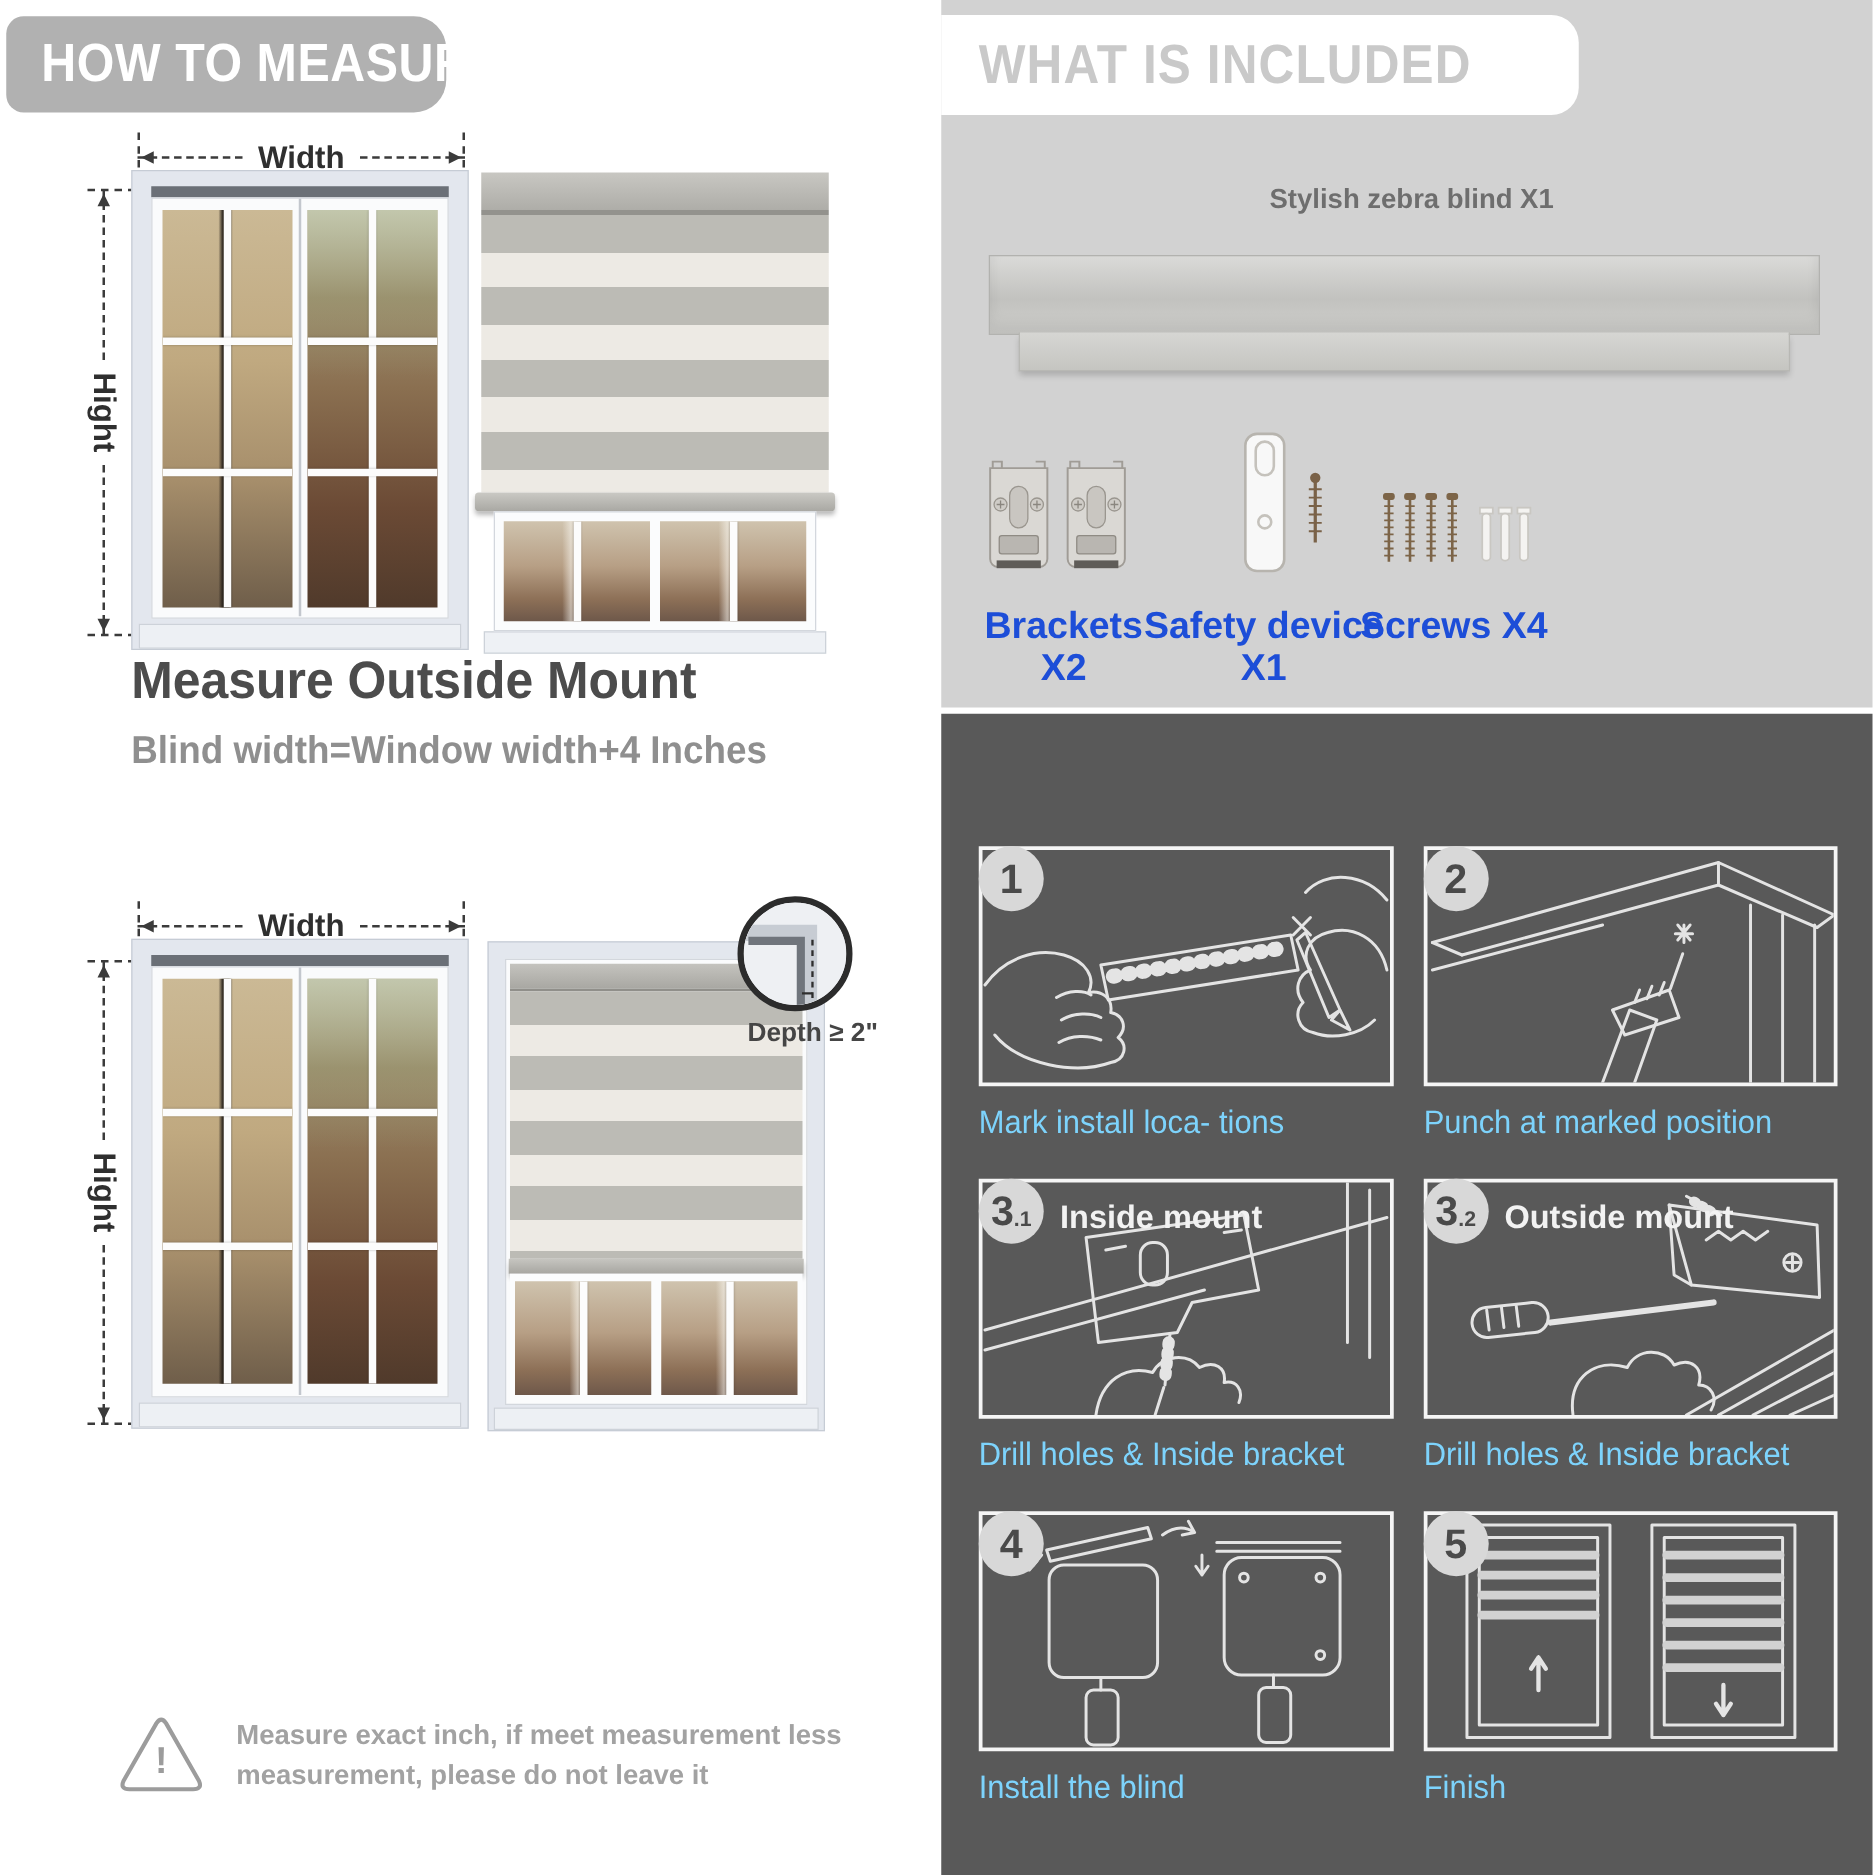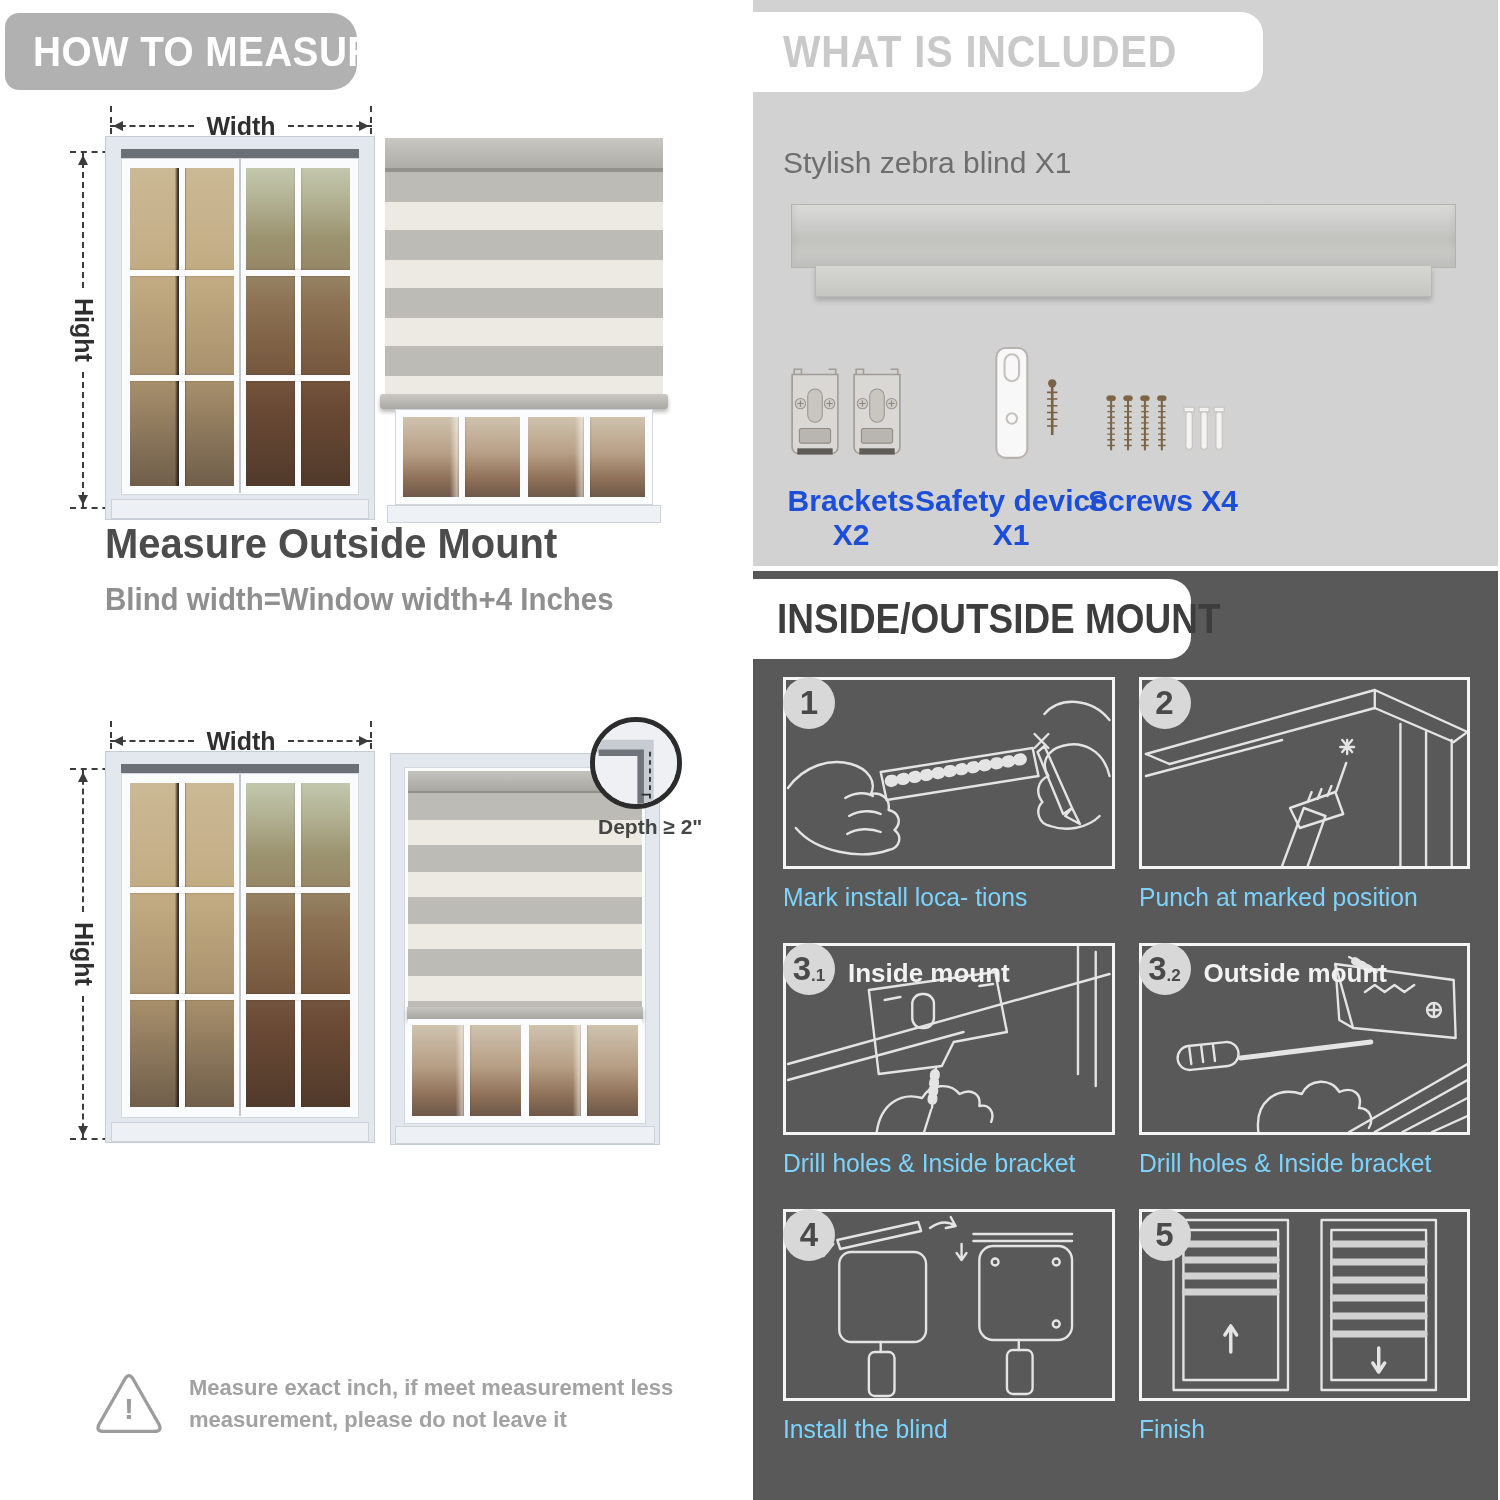--- a/index.html
+++ b/index.html
@@ -87,21 +87,21 @@
   .warn-tri svg{display:block;}
   .warn-tri .bang{position:absolute;left:0;right:0;top:20px;text-align:center;font-size:30px;font-weight:bold;color:#9c9c9c;}
   .warning .wtext{font-size:22px;line-height:32px;color:#a2a2a2;font-weight:bold;}
 
   
   .right-col{position:absolute;left:739px;top:0;width:745px;height:1500px;margin-left:14px;}
   .included{position:relative;height:566px;background:#d2d2d2;}
   .inc-header{position:absolute;left:0;top:12px;width:510px;height:80px;background:#ffffff;
      border-radius:0 22px 22px 0;display:flex;align-items:center;padding-left:30px;box-sizing:border-box;}
   .inc-header .sx{font-size:44px;font-weight:bold;color:#c9c9c9;letter-spacing:1px;}
-  .product-label{position:absolute;left:30px;width:460px;top:146px;text-align:left;font-size:30px;font-weight:normal;color:#6e6e6e;}
+  .product-label{position:absolute;left:30px;width:460px;top:146px;text-align:right;font-size:22px;font-weight:bold;color:#6e6e6e;}
   .blind-bar{position:absolute;left:38px;right:42px;top:204px;height:62px;
      background:linear-gradient(180deg,#dadad8 0%,#c2c2bf 55%,#cfcfcc 100%);
      border:1px solid #b2b2af;box-shadow:inset 0 -8px 10px rgba(0,0,0,.08);}
   .blind-bar-under{position:absolute;left:62px;right:66px;top:266px;height:30px;
      background:linear-gradient(180deg,#d6d6d3,#c5c5c1);border:1px solid #b8b8b4;border-top:none;
      box-shadow:0 4px 5px rgba(0,0,0,.18);}
   .items-row{position:absolute;left:0;right:0;top:352px;height:116px;}
   .g-brackets{position:absolute;left:36px;bottom:4px;display:flex;gap:10px;}
   .g-safety{position:absolute;left:236px;bottom:2px;}
   .g-screws{position:absolute;left:348px;bottom:8px;}
@@ -332,23 +332,20 @@
         </div>
       </div>
       <div class="item-label" style="left:28px;width:140px;">Brackets X2</div>
       <div class="item-label" style="left:148px;width:220px;">Safety device X1</div>
       <div class="item-label" style="left:330px;width:160px;">Screws X4</div>
     </div>
 
     <div class="divider"></div>
 
     <div class="mount">
-      <div class="mnt-header">
-        <span class="sx">INSIDE/OUTSIDE MOUNT</span>
-      </div>
 
       <div class="steps">
 
         <div class="step">
           <div class="sframe">
             <div class="badge">
                 <span class="bnum">1</span>
               </div>
             <svg viewBox="0 0 330 186" preserveAspectRatio="none">
               <g class="lineart">

